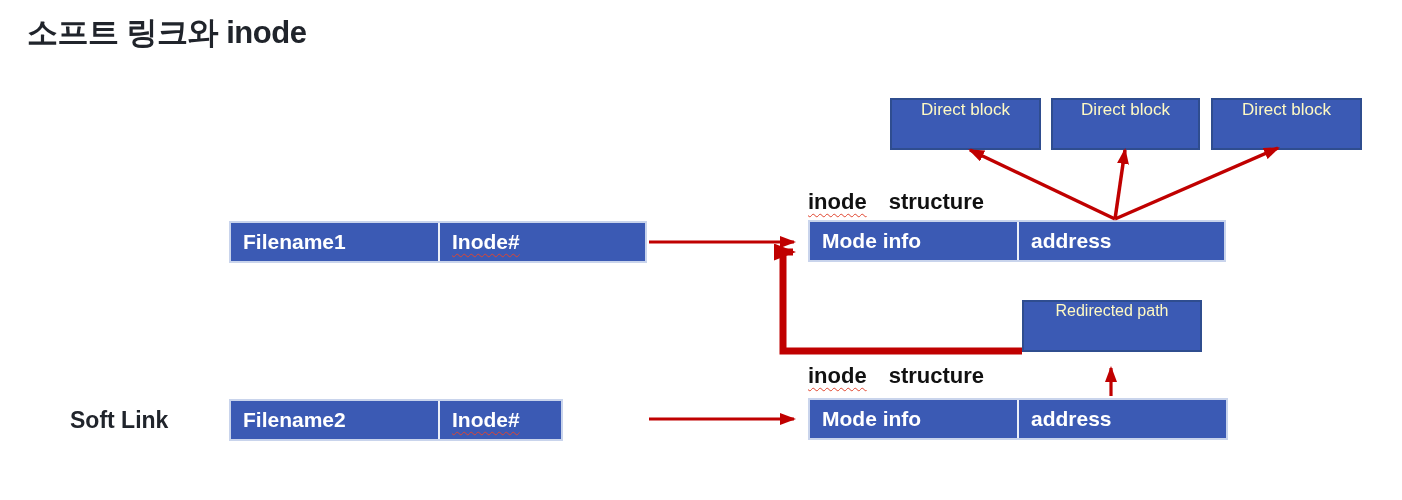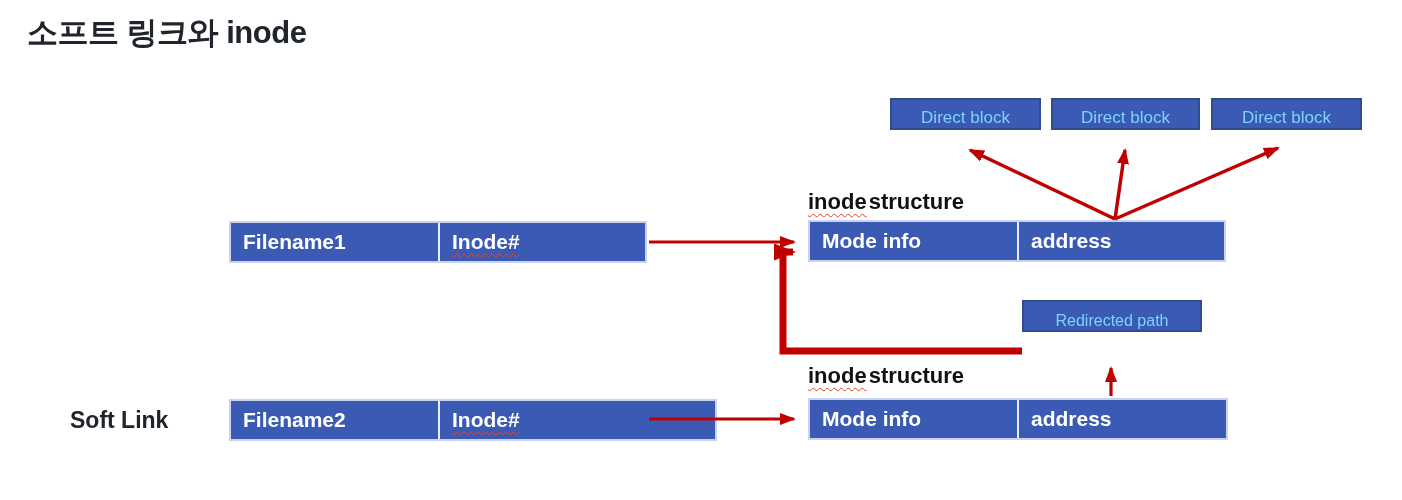--- a/index.html
+++ b/index.html
@@ -29,41 +29,41 @@
   .bar .cell{
     display:flex;align-items:center;
     color:#fff;font-weight:bold;font-size:21px;
     padding-left:12px;box-sizing:border-box;
     white-space:nowrap;
   }
   .bar .cell.first{width:209px;border-right:2px solid rgba(255,255,255,.9);}
   .bar .cell.second{flex:1;}
   
   .smallbox{
-    position:absolute;height:32px;
+    position:absolute;height:52px;
     background:var(--box-blue,#3b5ab4);
     border:2px solid var(--small-box-border,#2f4d8f);
     box-sizing:border-box;
-    color:#7dd3fc;font-size:17px;
-    display:flex;align-items:flex-end;justify-content:center;
+    color:#fef9c3;font-size:17px;
+    display:flex;align-items:flex-start;justify-content:center;
     white-space:nowrap;
   }
   .row-label{
     position:absolute;
     font-size:23px;font-weight:bold;
     color:var(--text-dark,#20242b);
     white-space:nowrap;
   }
   .struct-label{
     position:absolute;
     font-size:22px;font-weight:bold;
     color:#111;
     white-space:nowrap;
   }
-  .struct-label .rest{margin-left:2px;}
+  .struct-label .rest{margin-left:22px;}
   .wavy{
     text-decoration-line:underline;
     text-decoration-style:wavy;
     text-decoration-color:var(--wavy-red,#e0442e);
     text-decoration-thickness:1px;
     text-underline-offset:4px;
   }
   svg.overlay{
     position:absolute;left:0;top:0;width:1402px;height:500px;
     pointer-events:none;
@@ -116,21 +116,21 @@
   <div class="smallbox" style="left:1022px;top:300px;width:180px;font-size:16px;">
     <span>Redirected path</span>
   </div>
 
   <div class="struct-label" style="left:808px;top:363px;">
     <span class="wavy">inode</span><span class="rest">structure</span>
   </div>
 
   <div class="row-label" style="left:70px;top:407px;">Soft Link</div>
 
-  <div class="bar" style="left:229px;top:399px;width:488px;justify-content:space-between;">
+  <div class="bar" style="left:229px;top:399px;width:334px;justify-content:space-between;">
     <div class="cell first">
       <span>Filename2</span>
     </div>
     <div class="cell second">
       <span class="wavy">Inode#</span>
     </div>
   </div>
 
   <div class="bar" style="left:808px;top:398px;width:420px;">
     <div class="cell first">

